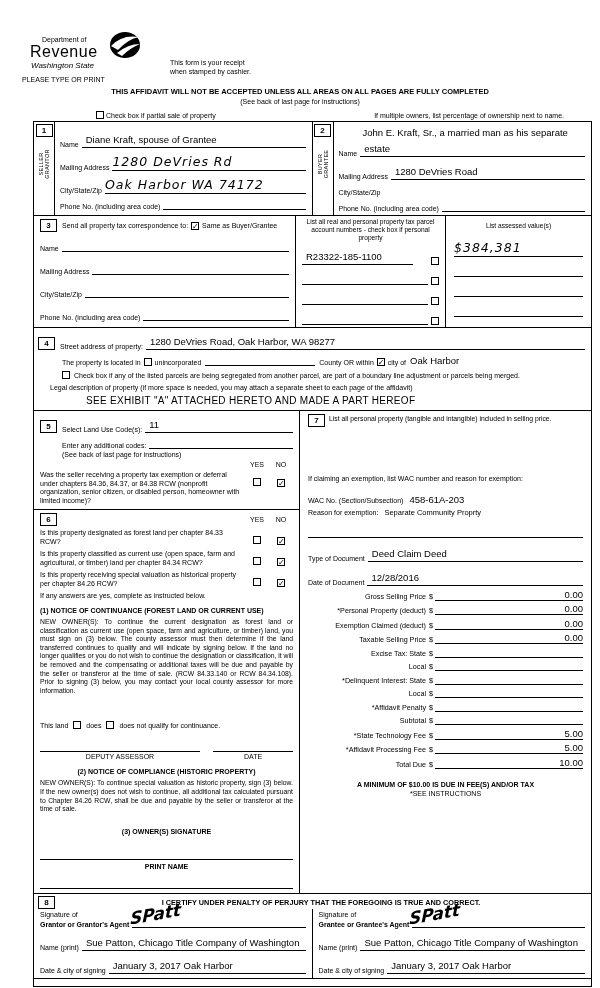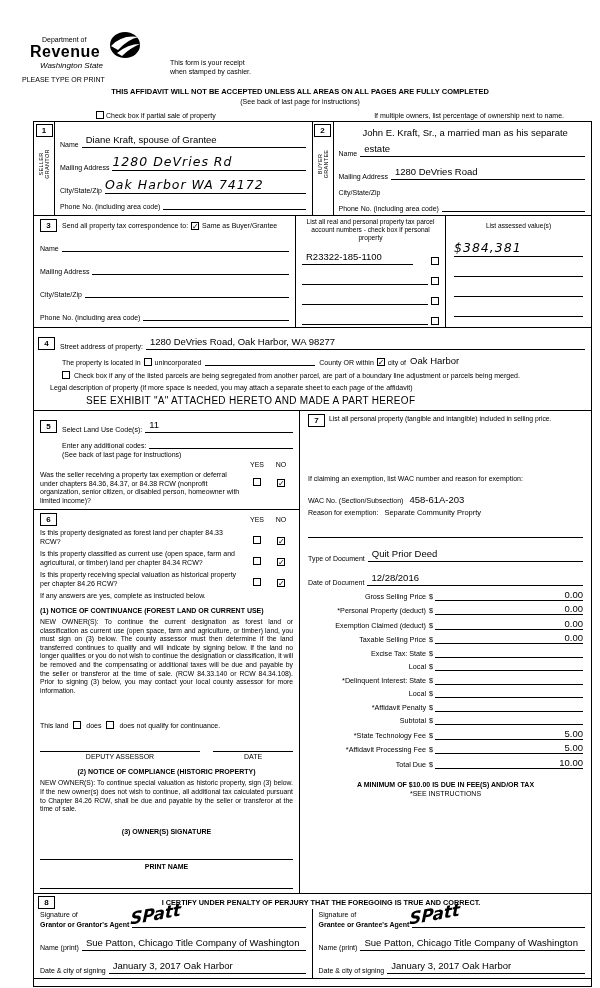--- a/index.html
+++ b/index.html
@@ -3,22 +3,22 @@
 <meta charset="utf-8">
 <style>
   * { margin:0; padding:0; box-sizing:border-box; }
   body { background:#888; font-family:"Liberation Sans", sans-serif; color:#000; }
   .page { width:600px; height:988px; background:#fff; position:relative; overflow:hidden; margin:0 auto; }
 
   
   .hdr { padding-top:36px; display:flex; }
   .hdr-left { width:170px; padding-left:30px; position:relative; }
   .agency1 { font-size:7px; margin-left:12px; }
-  .agency2 { font-size:16px; font-weight:bold; letter-spacing:0.5px; }
-  .agency3 { font-size:8px; font-style:italic; margin-left:10px; }
+  .agency2 { font-size:16px; font-weight:normal; letter-spacing:0.5px; }
+  .agency3 { font-size:8px; font-style:italic; margin-left:1px; }
   .typeprint { font-size:7px; margin-top:6px; margin-left:-8px; }
   .logo { position:absolute; left:108px; top:-6px; }
   .hdr-center { flex:1; text-align:center; padding-top:10px; }
   .title { font-size:11.5px; font-weight:bold; }
   .subtitle { font-size:8.5px; margin-top:3px; }
   .hdr-right { width:118px; font-size:7px; padding-top:22px; line-height:9px; padding-right:8px; }
   .warnrow { text-align:center; font-size:7.5px; font-weight:bold; margin-top:4px; }
   .warnsub { text-align:center; font-size:7px; margin-top:2px; }
   .topcbrow { display:flex; font-size:7px; margin:6px 36px 2px 36px; justify-content:space-between; align-items:flex-end; }
   .topcbrow .l { margin-left:60px; }
@@ -376,21 +376,21 @@
           <span>WAC No. (Section/Subsection)</span>
           <span class="wacval">458-61A-203</span>
         </div>
         <div class="wacrow" style="margin-top:3px;">
           <span>Reason for exemption:</span>
           <span class="wacval" style="font-size:7.5px;">Separate Community Proprty</span>
         </div>
         <div class="blankline"></div>
         <div class="docrow">
             <span class="lab">Type of Document</span>
-          <span class="uf"><span class="typed">Quit Prior Deed</span></span>
+          <span class="uf"><span class="typed">Deed Claim Deed</span></span>
           </div>
         <div class="docrow">
             <span class="lab">Date of Document</span>
           <span class="uf"><span class="typed">12/28/2016</span></span>
           </div>
 
         <div class="feerow">
             <span class="feelabel">Gross Selling Price</span>
             <span class="feecur">$</span>
             <span class="feeline"><span>0.00</span></span>

